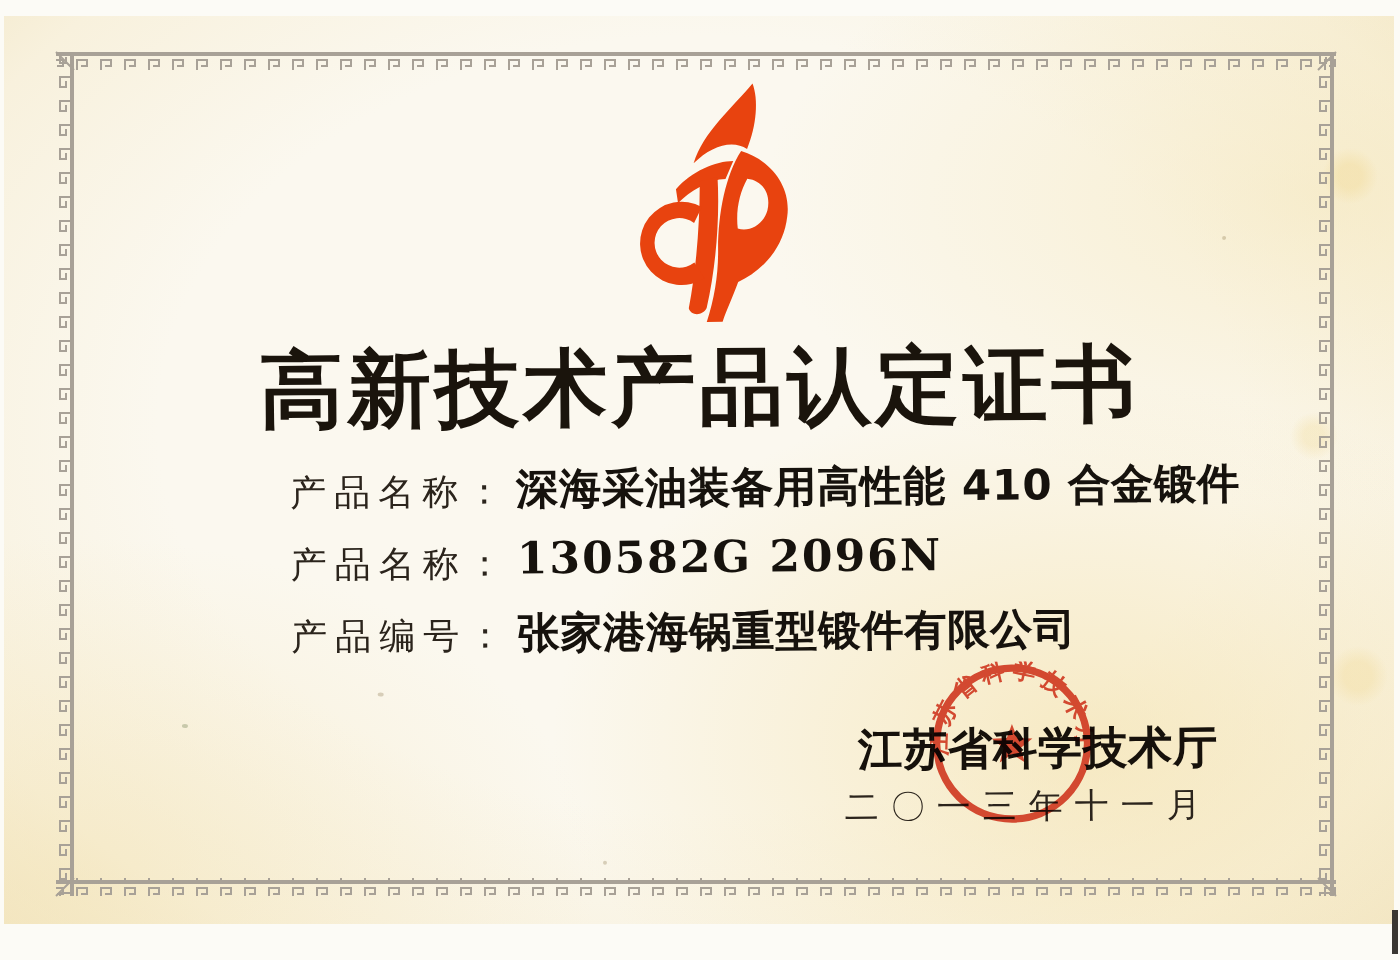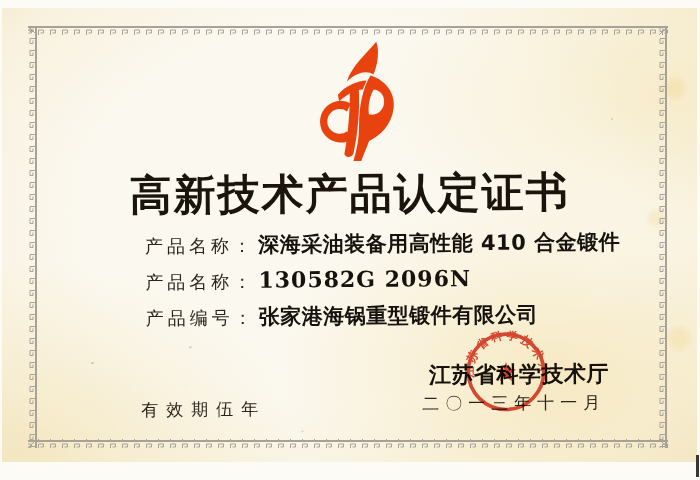--- a/index.html
+++ b/index.html
@@ -118,21 +118,20 @@
   </div>
   <div class="field-row row-2">
     <span class="field-label">产品名称：</span>
     <span class="field-value serif">130582G 2096N</span>
   </div>
   <div class="field-row row-3">
     <span class="field-label">产品编号：</span>
     <span class="field-value">张家港海锅重型锻件有限公司</span>
   </div>
 
-  <div class="validity">有效期伍年</div>
 
   <div class="issuer">江苏省科学技术厅</div>
   <div class="issue-date">二〇一三年十一月</div>
 
   <svg class="seal" viewBox="0 0 100 100" aria-hidden="true">
     <defs>
       <path id="sealArc" d="M18 74 A40 40 0 1 1 82 74" fill="none"></path>
     </defs>
     <circle cx="50" cy="50" r="46" fill="none" stroke="#cf3a22" stroke-width="4.5"></circle>
     <polygon fill="#cf3a22" points="50,38 53.2,46.6 62.4,47 55.2,52.7 57.6,61.5 50,56.5 42.4,61.5 44.8,52.7 37.6,47 46.8,46.6"></polygon>

